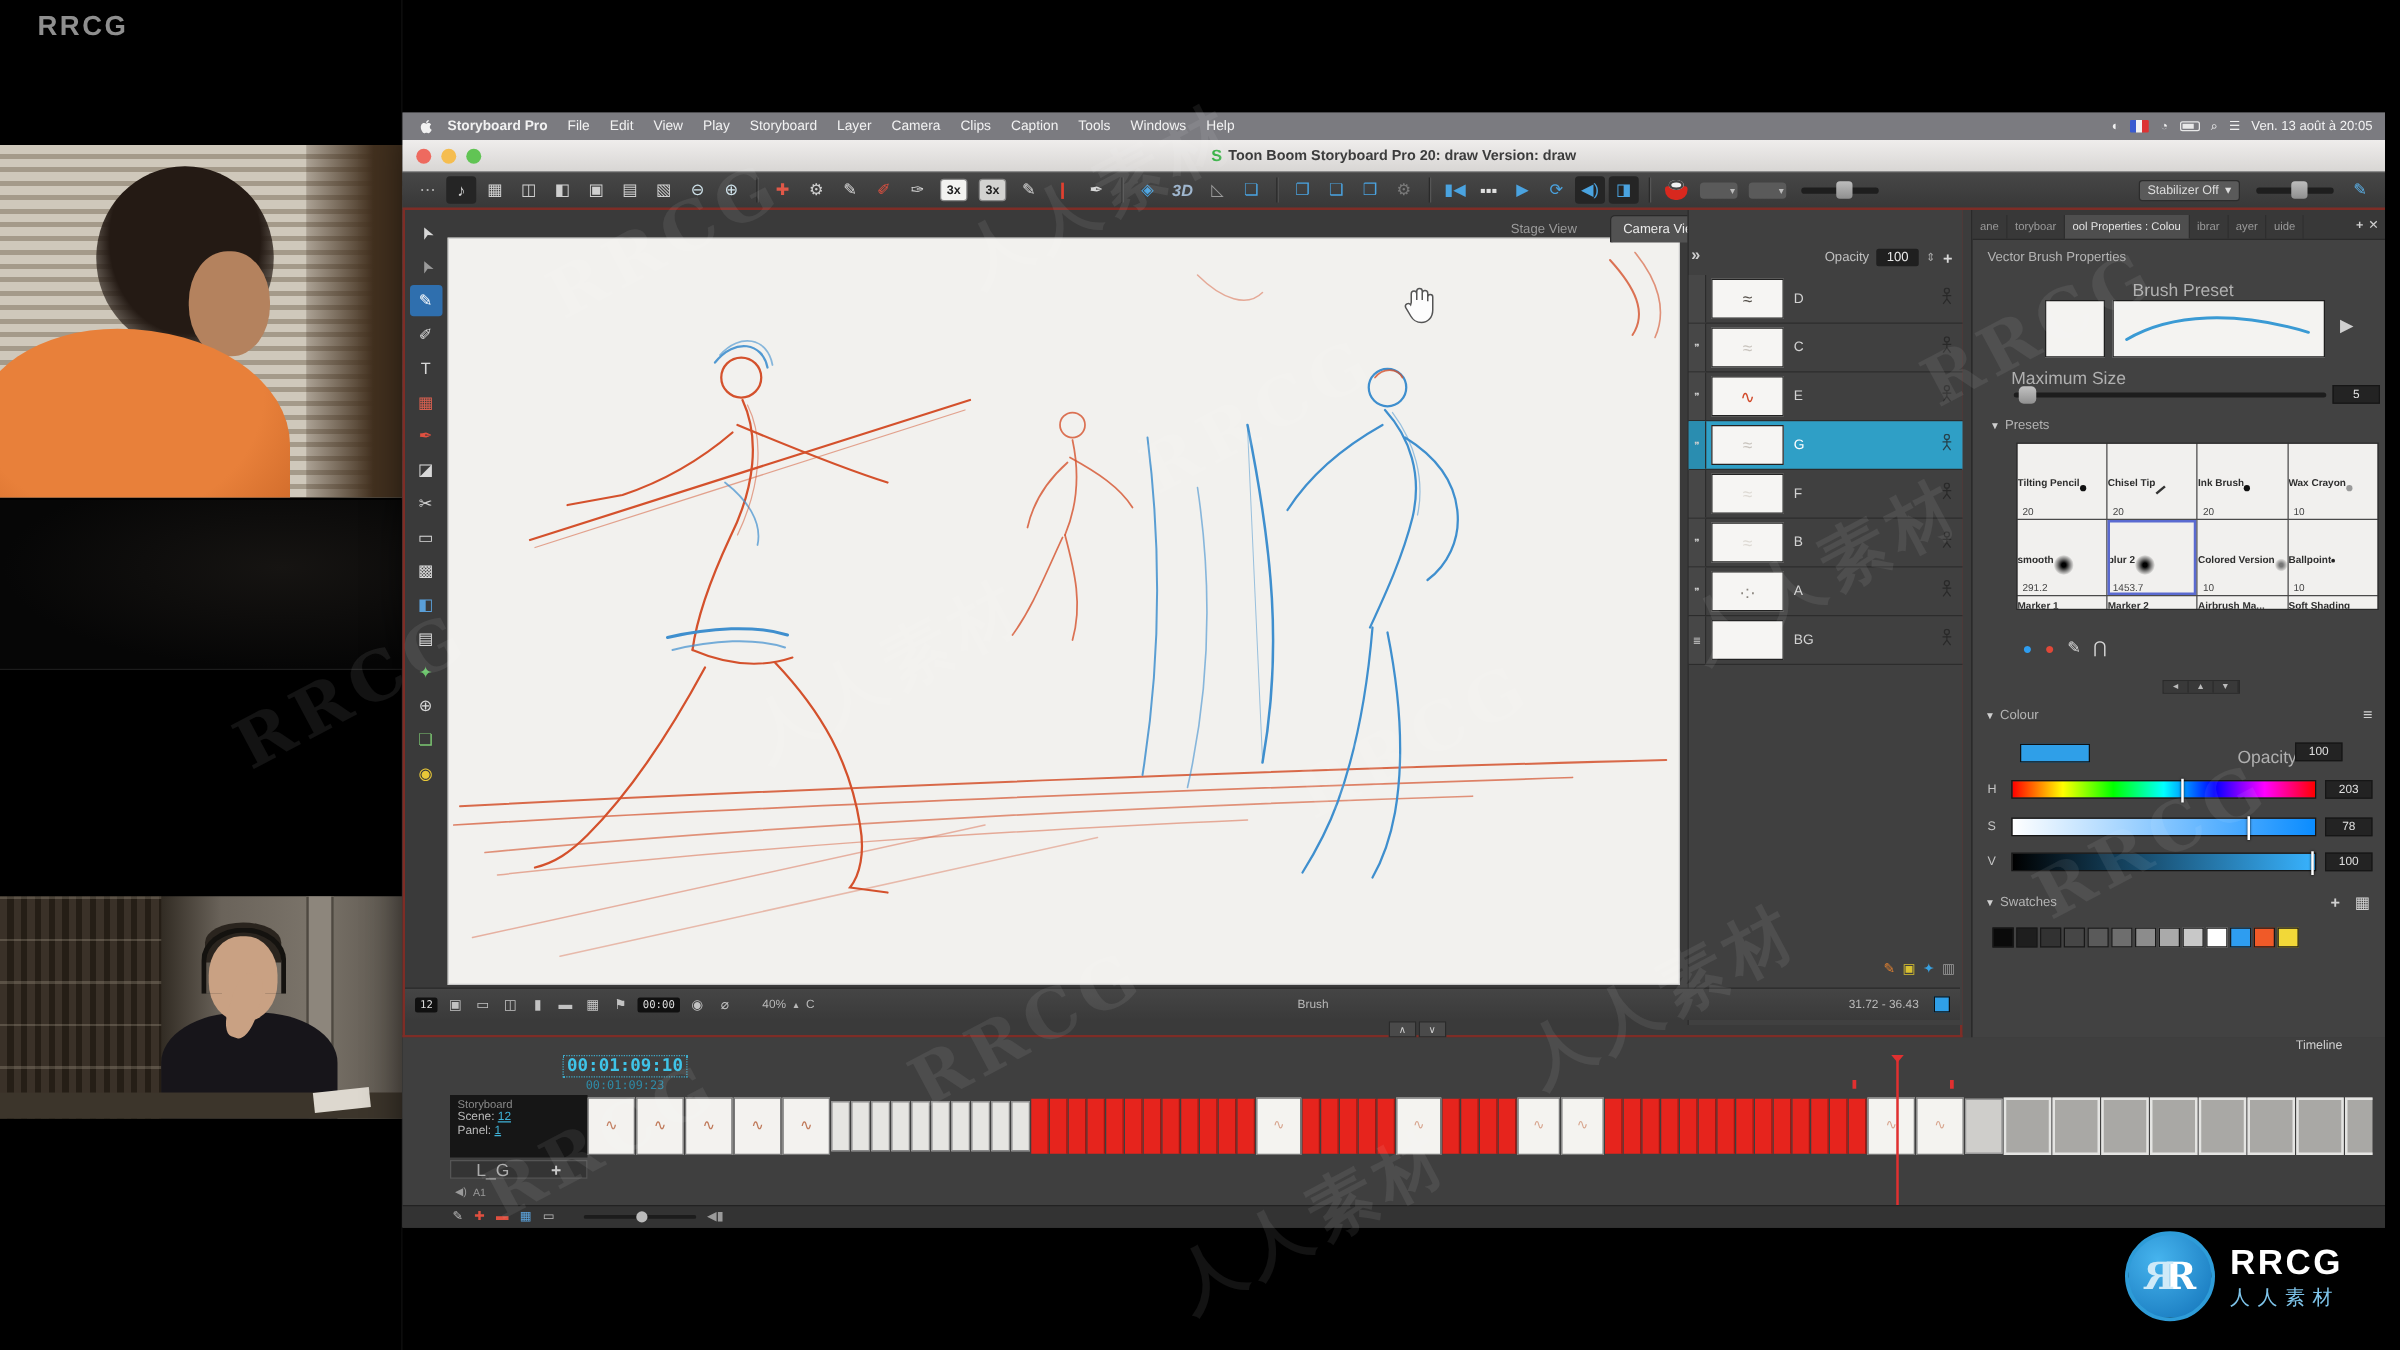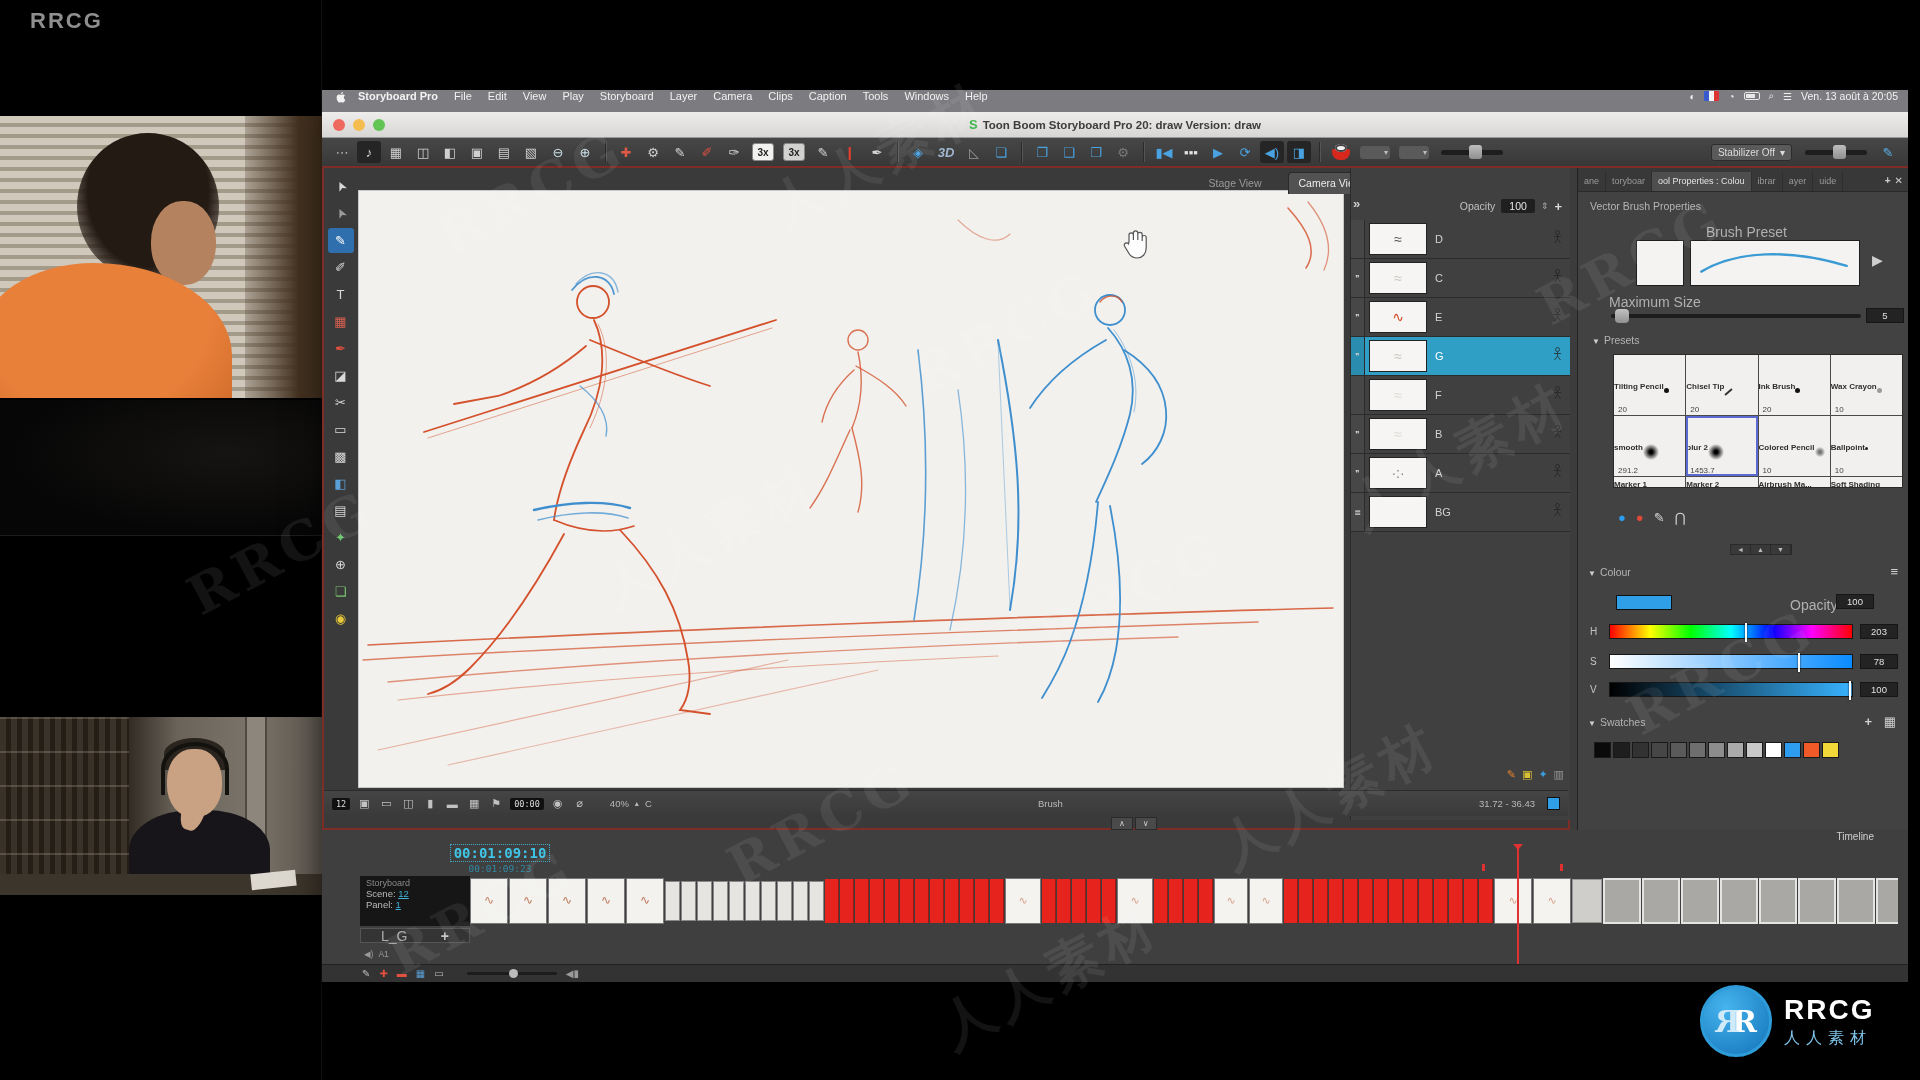--- a/index.html
+++ b/index.html
@@ -25,21 +25,21 @@
   .cam3 .hairc { position:absolute; left:51%; top:12%; width:19%; height:18%; background:#2a241e; border-radius:50% 50% 0 0; }
   .cam3 .phones { position:absolute; left:50%; top:14%; width:21%; height:30%; border:4px solid #14120f; border-bottom:none; border-radius:50% 50% 0 0; }
   .cam3 .torso { position:absolute; left:40%; top:52%; width:44%; height:50%; background:#17151a; border-radius:45% 45% 0 0; }
   .cam3 .arm { position:absolute; left:57%; top:34%; width:7%; height:30%; background:#c9a183; border-radius:40%; transform:rotate(18deg); }
   .cam3 .desk { position:absolute; left:0; bottom:0; width:100%; height:12%; background:#3c352b; }
   .cam3 .paper { position:absolute; right:8%; bottom:4%; width:14%; height:9%; background:#ddd8cf; transform:rotate(-6deg); }
 
   
   .appwin { position:absolute; left:322px; top:90px; width:1586px; height:892px; background:#3c3c3c; box-shadow:0 8px 30px rgba(0,0,0,.6); }
 
-  .menubar { position:absolute; left:0; top:0; width:100%; height:22px; background:#7b7b80; display:flex; align-items:flex-start; padding:0 10px; color:#f2f2f2; font-size:11px; }
+  .menubar { position:absolute; left:0; top:0; width:100%; height:22px; background:#7b7b80; display:flex; align-items:center; padding:0 10px; color:#f2f2f2; font-size:11px; }
   .menubar .apple { width:14px; height:14px; margin:0 10px 0 2px; display:inline-flex; }
   .menubar .appname { font-weight:bold; margin-right:16px; }
   .menu-item { margin-right:16px; cursor:default; }
   .mb-right { margin-left:auto; display:flex; align-items:center; gap:9px; }
   .mb-ic { font-size:10px; color:#f0f0f0; }
   .flag-fr { width:15px; height:10px; background:linear-gradient(90deg,#3a5bd0 0 33%,#f2f2f2 33% 66%,#d33 66%); border-radius:1px; display:inline-block; }
   .battery { width:16px; height:8px; border:1px solid #e8e8e8; border-radius:2px; position:relative; display:inline-block; }
   .battery::after { content:""; position:absolute; left:1px; top:1px; bottom:1px; width:9px; background:#e8e8e8; }
   .mb-clock { font-size:10.5px; }
 
@@ -578,21 +578,21 @@
             <div class="pc-name">smooth</div>
             <span class="pc-mark mk-blur"></span>
             <div class="pc-val">291.2</div>
           </div>
           <div class="pcell sel">
             <div class="pc-name">blur 2</div>
             <span class="pc-mark mk-blur"></span>
             <div class="pc-val">1453.7</div>
           </div>
           <div class="pcell">
-            <div class="pc-name">Colored Pencil</div>
+            <div class="pc-name">Colored Version</div>
             <span class="pc-mark mk-soft"></span>
             <div class="pc-val">10</div>
           </div>
           <div class="pcell">
             <div class="pc-name">Ballpoint</div>
             <span class="pc-mark mk-tiny"></span>
             <div class="pc-val">10</div>
           </div>
           <div class="pcell clip">
             <div class="pc-name">Marker 1</div>

